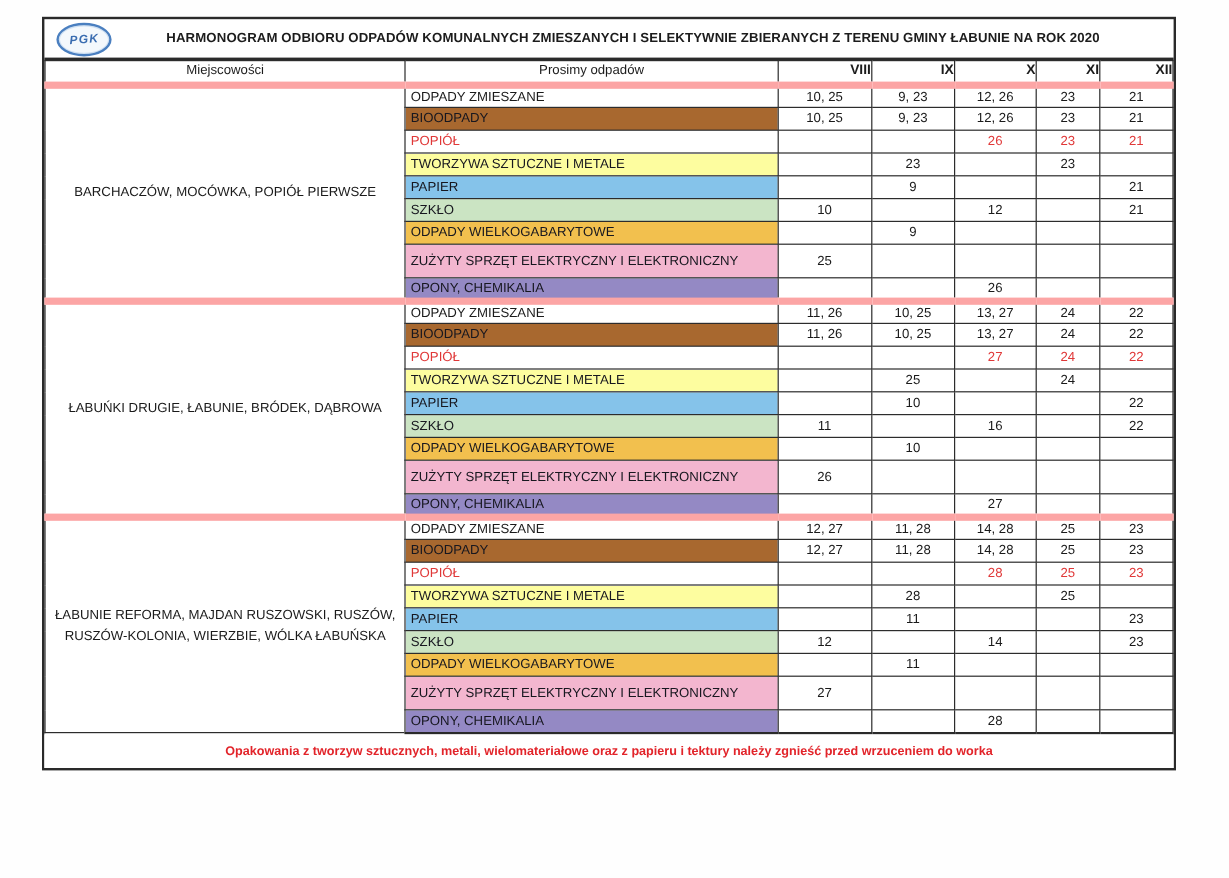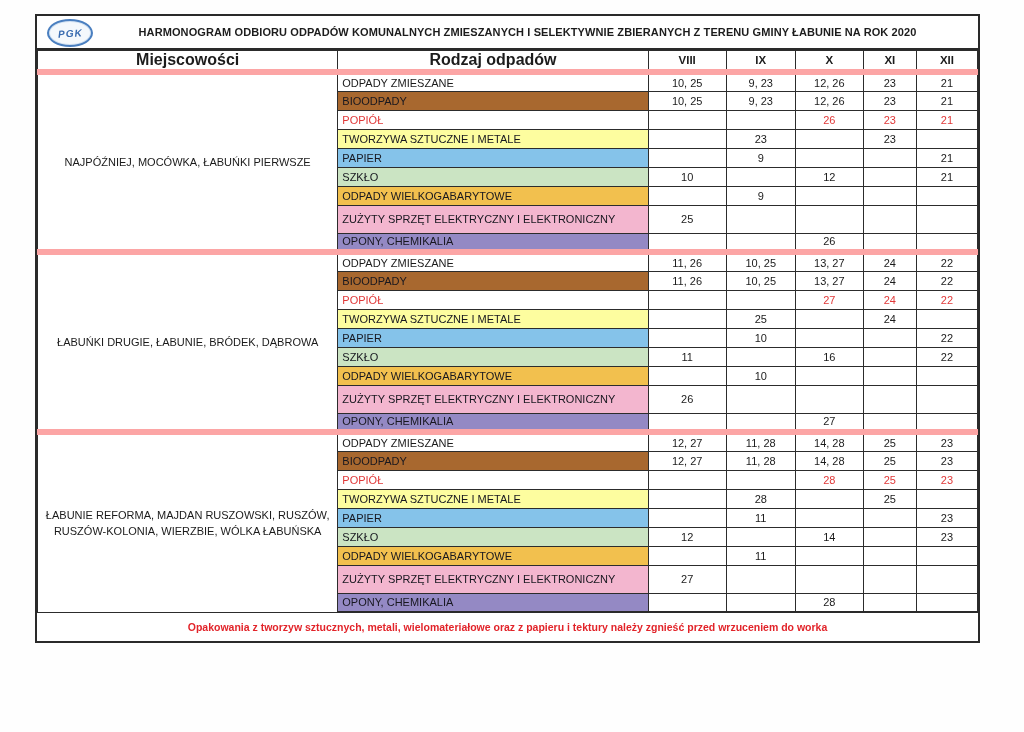--- a/index.html
+++ b/index.html
@@ -16,23 +16,23 @@
     border: 2px solid #4a7fc0; border-radius: 50%;
     box-shadow: inset 0 0 0 1px #cfe0f2; background: #f4f8fc;
     display: flex; align-items: center; justify-content: center; }
   .logo-text { color: #3a6cb0; font-weight: bold; font-style: italic; font-size: 10px;
     letter-spacing: 1px; transform: rotate(-4deg); }
   .title { font-size: 11px; font-weight: bold; color: #1c1c1c; letter-spacing: .1px; padding-left: 40px; }
 
   
   table.schedule { width: 100%; border-collapse: collapse; table-layout: fixed; }
   .schedule th, .schedule td { border: 1px solid #2c2c2c; overflow: hidden; }
-  .schedule thead th { height: 20px; font-size: 16px; font-weight: bold;
+  .schedule thead th { height: 20px; font-size: 11px; font-weight: normal;
     color: #1c1c1c; text-align: center; }
-  .schedule thead th.th-month { font-weight: bold; font-size: 11.5px; }
+  .schedule thead th.th-month { font-weight: bold; font-size: 11.5px; text-align: right; }
   .schedule tbody td { height: 19px; font-size: 11px; color: #1a1a1a;
     padding: 0 4px; background: #ffffff; }
   .schedule tbody tr.tall td { height: 28px; }
   .schedule tbody tr.group-start td { border-top: 6px solid #fca5a5; }
   .schedule tbody tr:last-child td { border-bottom: 2px solid #2a2a2a; }
   td.locality-cell { text-align: center; font-size: 10.5px; padding: 0 14px;
     line-height: 1.5; color: #1f1f1f; }
   td.type-cell { text-align: left; white-space: nowrap; font-size: 10.5px; }
   td.value-cell { text-align: center; font-size: 12px; }
 
@@ -66,31 +66,31 @@
           <col style="width:310px">
           <col style="width:78px">
         <col style="width:69px">
           <col style="width:68px">
           <col style="width:53px">
           <col style="width:61px">
       </colgroup>
       <thead>
         <tr>
           <th>Miejscowości</th>
-          <th>Rodzaj odpadów</th>
+          <th>Prosimy odpadów</th>
           <th class="th-month">VIII</th>
           <th class="th-month">IX</th>
           <th class="th-month">X</th>
           <th class="th-month">XI</th>
           <th class="th-month">XII</th>
         </tr>
       </thead>
       <tbody id="schedule-body">
           <tr class="group-start ">
-            <td rowspan="9" class="locality-cell">NAJPÓŹNIEJ,  MOCÓWKA, ŁABUŃKI PIERWSZE</td>
+            <td rowspan="9" class="locality-cell">BARCHACZÓW,  MOCÓWKA, POPIÓŁ PIERWSZE</td>
             <td class="type-cell" style="background: rgb(255, 255, 255); color: rgb(26, 26, 26);">ODPADY ZMIESZANE</td>
             <td class="value-cell" style="color: rgb(26, 26, 26);">10, 25</td>
             <td class="value-cell" style="color: rgb(26, 26, 26);">9, 23</td>
             <td class="value-cell" style="color: rgb(26, 26, 26);">12, 26</td>
             <td class="value-cell" style="color: rgb(26, 26, 26);">23</td>
             <td class="value-cell" style="color: rgb(26, 26, 26);">21</td>
           </tr>
           <tr class="">
             <td class="type-cell" style="background: rgb(168, 104, 47); color: rgb(23, 23, 31);">BIOODPADY</td>
             <td class="value-cell" style="color: rgb(26, 26, 26);">10, 25</td>

